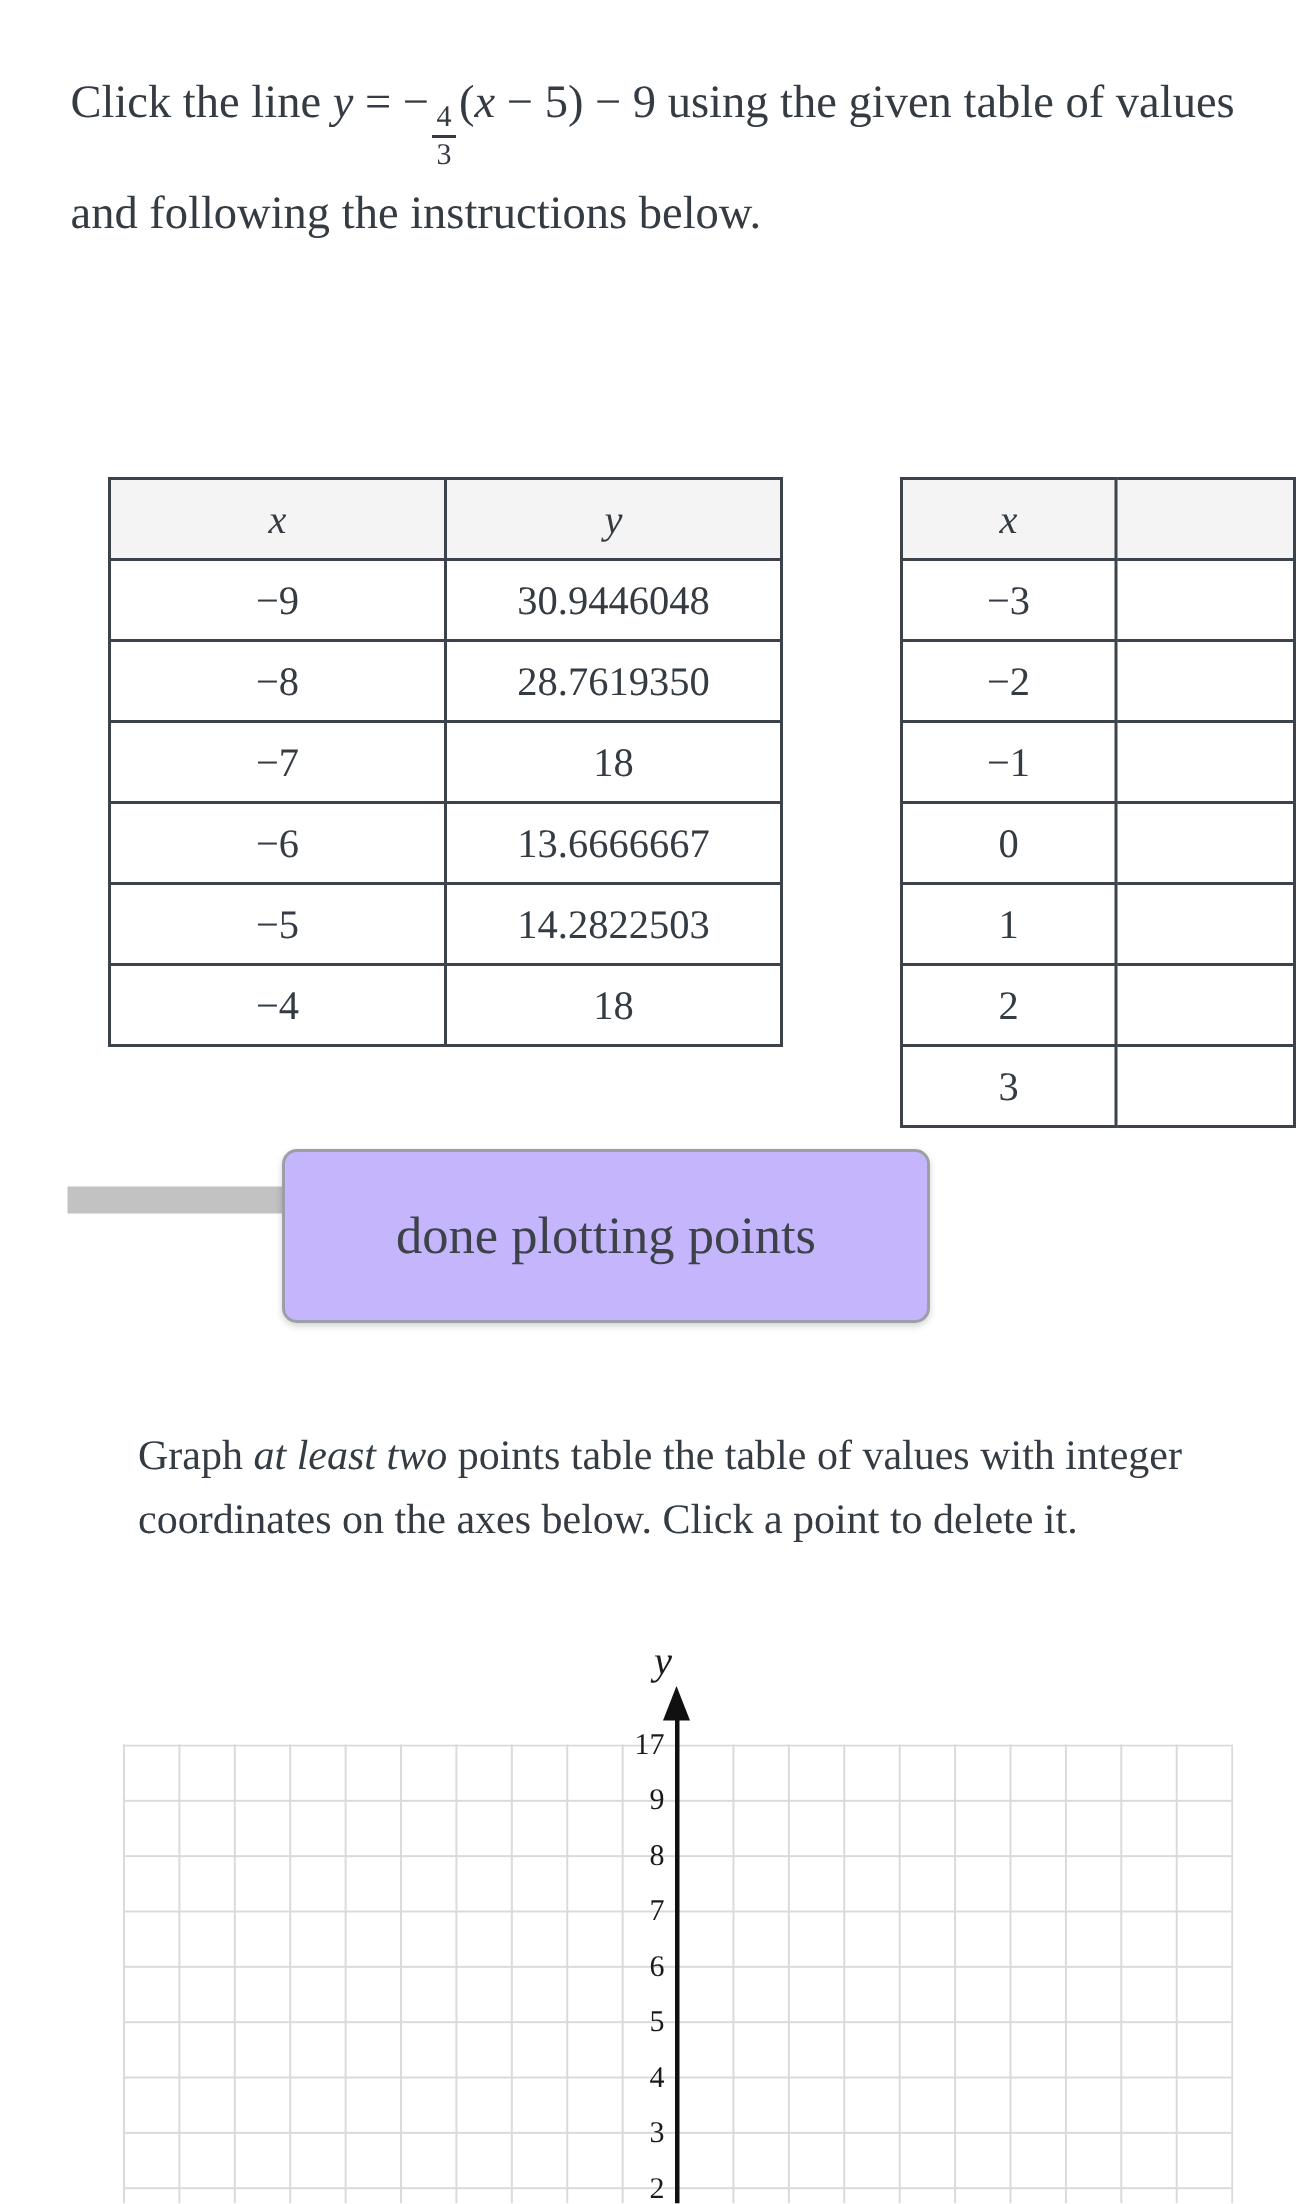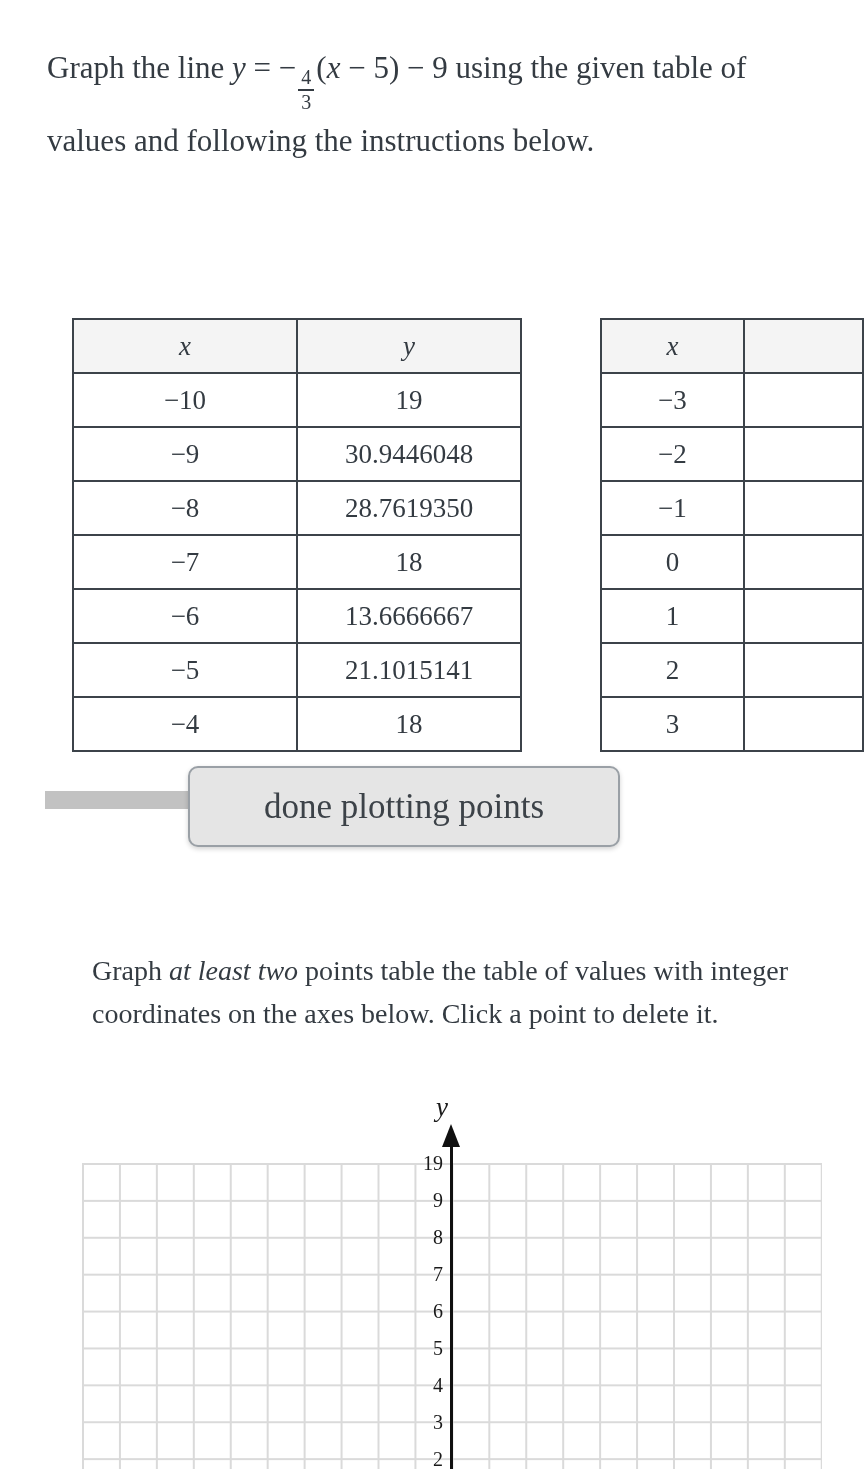--- a/index.html
+++ b/index.html
@@ -63,22 +63,22 @@
   
   .gray-bar {
     position: absolute;
     left: 45px; top: 791px;
     width: 143px; height: 18px;
     background: #c2c2c2;
   }
   .done-btn {
     position: absolute;
     left: 188px; top: 766px;
-    width: 432px; height: 81px;
-    background: #e5e5e5;
+    width: 432px; height: 116px;
+    background: #c4b5fd;
     border: 2px solid #9aa0a6;
     border-radius: 10px;
     box-shadow: 0 2px 5px rgba(0,0,0,0.18);
     font-family: "Liberation Serif", serif;
     font-size: 35px;
     color: #3c4248;
     display: flex;
     align-items: center;
     justify-content: center;
     cursor: pointer;
@@ -134,56 +134,52 @@
     width: 40px;
     text-align: right;
     font-size: 20px;
     line-height: 22px;
     color: #1a1a1a;
   }
 </style>
 </head>
 <body>
 
-<p class="heading"><span>Graph the line </span><span class="math"><i>y</i><span> = −</span><span class="frac">
+<p class="heading"><span>Click the line </span><span class="math"><i>y</i><span> = −</span><span class="frac">
         <span class="num">4</span>
         <span class="den">3</span>
       </span><span>(</span><i>x</i><span> − 5) − 9</span></span><span> using the given table of values and following the instructions below.</span></p>
 
 <table class="values" id="table-left">
   <thead>
     <tr>
       <th>x</th>
       <th>y</th>
     </tr>
   </thead>
   <tbody>
     <tr>
-        <td>−10</td>
-        <td>19</td>
-      </tr>
-    <tr>
         <td>−9</td>
         <td>30.9446048</td>
       </tr>
     <tr>
         <td>−8</td>
         <td>28.7619350</td>
       </tr>
     <tr>
         <td>−7</td>
         <td>18</td>
       </tr>
     <tr>
         <td>−6</td>
         <td>13.6666667</td>
       </tr>
     <tr>
         <td>−5</td>
-        <td>21.1015141</td>
+        <td>14.2822503</td>
       </tr>
     <tr>
         <td>−4</td>
         <td>18</td>
       </tr>
   </tbody>
 </table>
 
 <table class="values" id="table-right">
   <thead>
@@ -227,21 +223,21 @@
 <div class="gray-bar"></div>
 <button class="done-btn">done plotting points</button>
 
 <p class="instructions"><span>Graph </span><em>at least two</em><span> points table the table of values with integer coordinates on the axes below. Click a point to delete it.</span></p>
 
 <div class="grid"></div>
 <div class="y-axis-line"></div>
 <div class="y-arrow"></div>
 <span class="y-label">y</span>
 
-<span class="tick" style="top:1152px">19</span>
+<span class="tick" style="top:1152px">17</span>
 <span class="tick" style="top:1189px">9</span>
 <span class="tick" style="top:1226px">8</span>
 <span class="tick" style="top:1263px">7</span>
 <span class="tick" style="top:1300px">6</span>
 <span class="tick" style="top:1337px">5</span>
 <span class="tick" style="top:1374px">4</span>
 <span class="tick" style="top:1411px">3</span>
 <span class="tick" style="top:1448px">2</span>
 
 </body></html>

